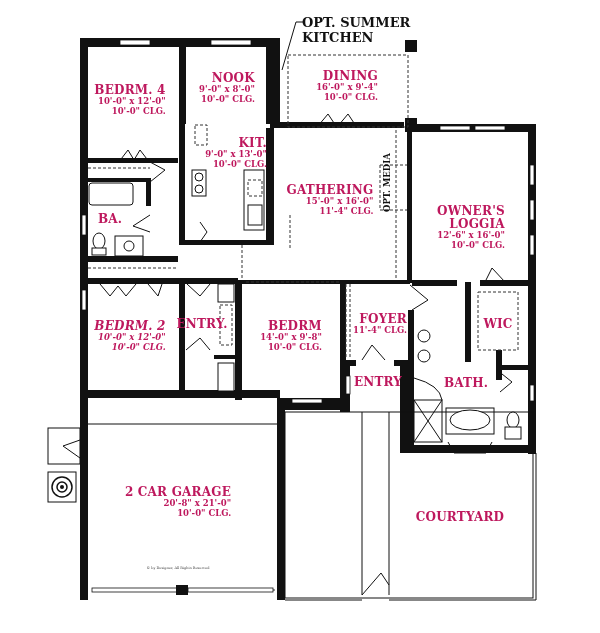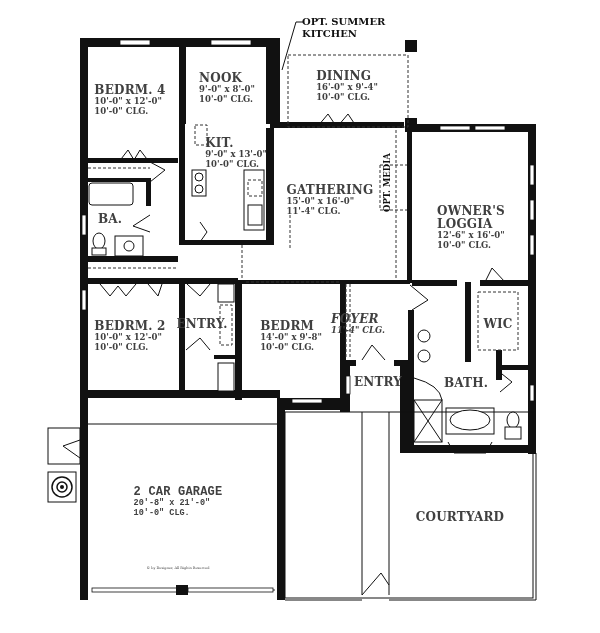--- a/index.html
+++ b/index.html
@@ -3,24 +3,24 @@
 <meta charset="utf-8">
 <style>
   html,body{margin:0;padding:0;background:#ffffff;}
   body{width:600px;height:633px;position:relative;overflow:hidden;font-family:"DejaVu Serif","Liberation Serif",serif;}
   svg{position:absolute;left:0;top:0;}
   .wall{fill:#111;}
   .thin{stroke:#111;stroke-width:1;fill:none;}
   .dash{stroke:#333;stroke-width:1;stroke-dasharray:3,2;fill:none;}
   .win{fill:#fff;stroke:#111;stroke-width:0.8;}
   .fix{fill:#fff;stroke:#111;stroke-width:1;}
-  .lbl{position:absolute;text-align:left;color:#404040;line-height:1.1;white-space:nowrap;transform:translateX(-50%);}
+  .lbl{position:absolute;text-align:right;color:#be185d;line-height:1.1;white-space:nowrap;transform:translateX(-50%);}
   .lbl .n{font-weight:bold;font-size:12px;display:block;letter-spacing:0.2px;}
   .lbl .d{font-weight:bold;font-size:8.5px;display:block;}
-  .note{position:absolute;font-weight:bold;font-size:10px;line-height:1.15;color:#111;}
+  .note{position:absolute;font-weight:bold;font-size:13px;line-height:1.15;color:#111;}
   .vert{position:absolute;font-weight:bold;font-size:8.5px;color:#111;transform:rotate(-90deg);transform-origin:left top;white-space:nowrap;}
   .copy{position:absolute;font-size:3.5px;color:#444;transform:translateX(-50%);}
 </style>
 </head>
 <body>
 
 <svg width="600" height="633" viewBox="0 0 600 633">
 
   <g>
 
@@ -231,54 +231,54 @@
   <span class="n">OWNER'S</span>
   <span class="n">LOGGIA</span>
   <span class="d">12'-6" x 16'-0"</span>
   <span class="d">10'-0" CLG.</span>
 </div>
 
 <div class="lbl" style="left:110px;top:213px;">
   <span class="n">BA.</span>
 </div>
 
-<div class="lbl" style="left:130px;top:320px;">
+<div class="lbl" style="left:130px;top:320px;font-style:italic;">
   <span class="n">BEDRM. 2</span>
   <span class="d">10'-0" x 12'-0"</span>
   <span class="d">10'-0" CLG.</span>
 </div>
 
 <div class="lbl" style="left:202px;top:318px;">
   <span class="n">ENTRY.</span>
 </div>
 
 <div class="lbl" style="left:291px;top:320px;">
   <span class="n">BEDRM</span>
   <span class="d">14'-0" x 9'-8"</span>
   <span class="d">10'-0" CLG.</span>
 </div>
 
-<div class="lbl" style="left:358px;top:313px;font-style:italic;">
+<div class="lbl" style="left:380px;top:313px;">
   <span class="n">FOYER</span>
   <span class="d">11'-4" CLG.</span>
 </div>
 
 <div class="lbl" style="left:378px;top:376px;">
   <span class="n">ENTRY</span>
 </div>
 
 <div class="lbl" style="left:498px;top:318px;">
   <span class="n">WIC</span>
 </div>
 
 <div class="lbl" style="left:466px;top:377px;">
   <span class="n">BATH.</span>
 </div>
 
-<div class="lbl" style="left:178px;top:486px;font-family:Liberation Mono, monospace;">
+<div class="lbl" style="left:178px;top:486px;">
   <span class="n">2 CAR GARAGE</span>
   <span class="d">20'-8" x 21'-0"</span>
   <span class="d">10'-0" CLG.</span>
 </div>
 
 <div class="copy" style="left:178px;top:566px;">© by Designer, All Rights Reserved</div>
 
 <div class="lbl" style="left:460px;top:511px;">
   <span class="n">COURTYARD</span>
 </div>

